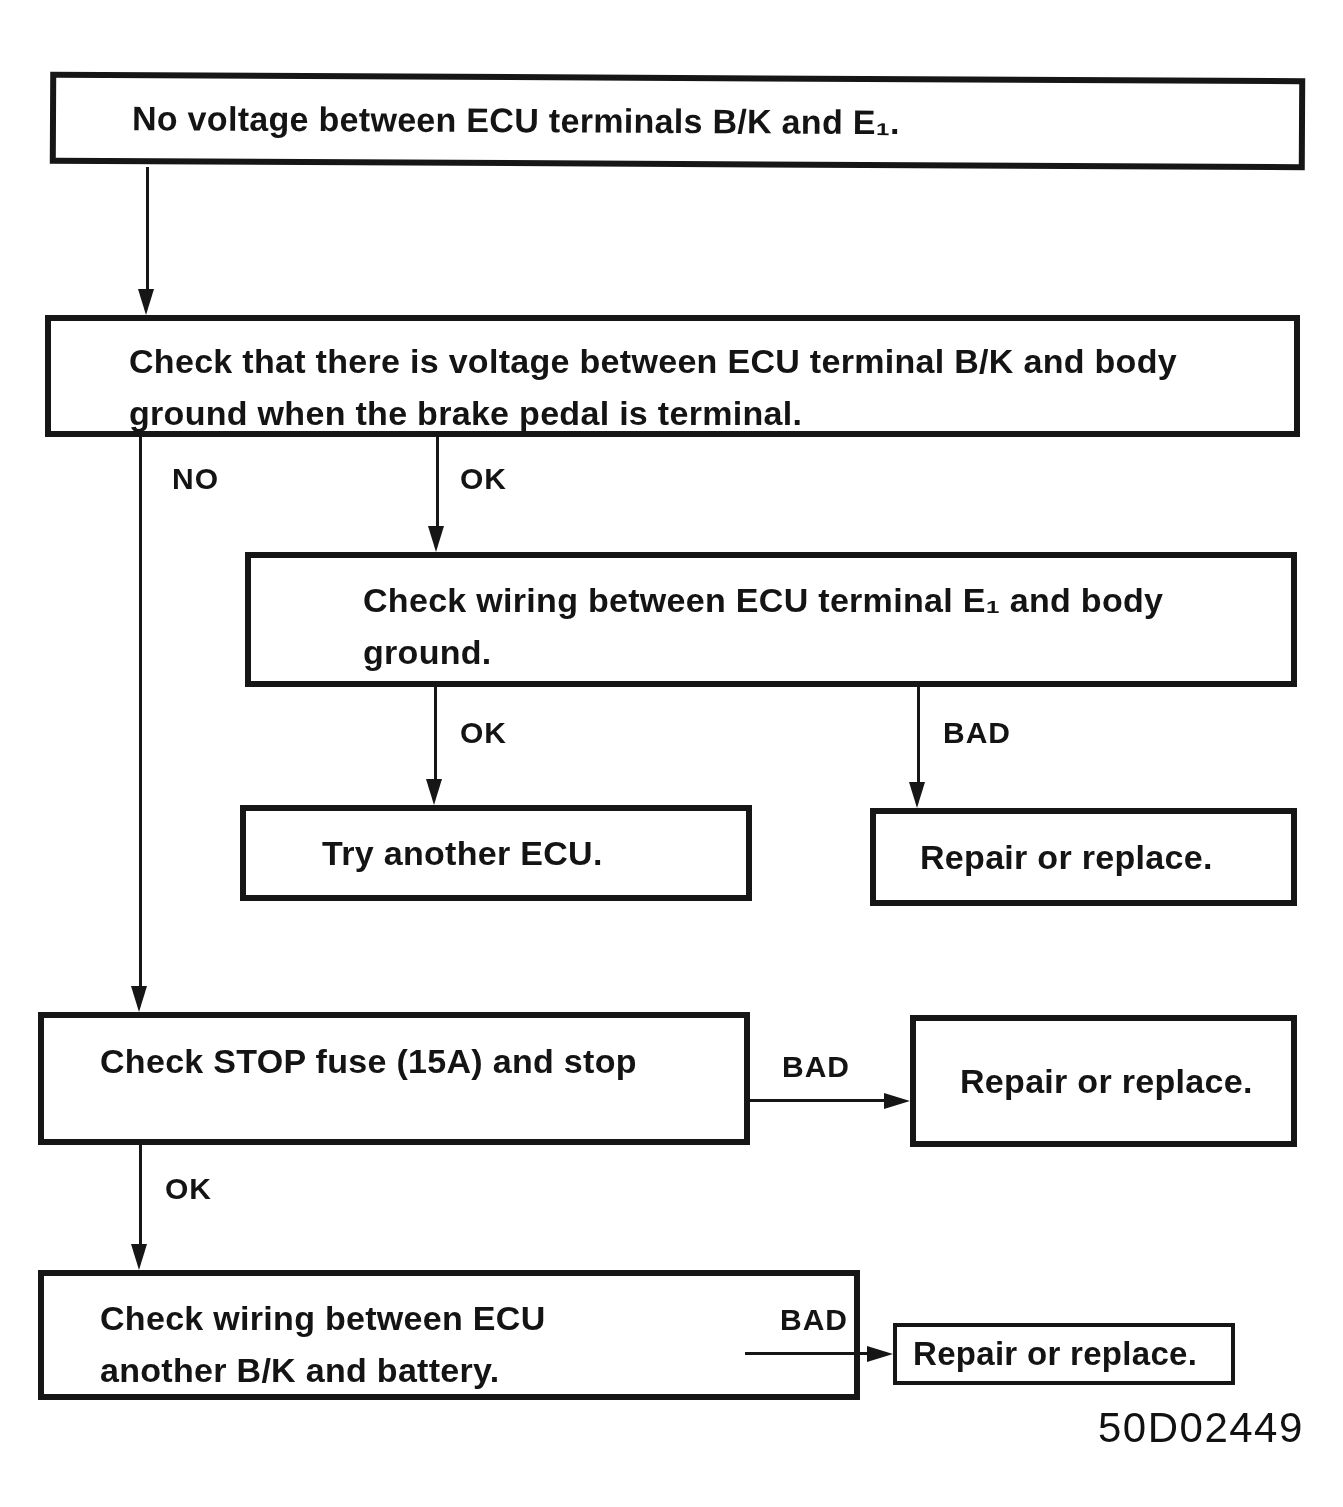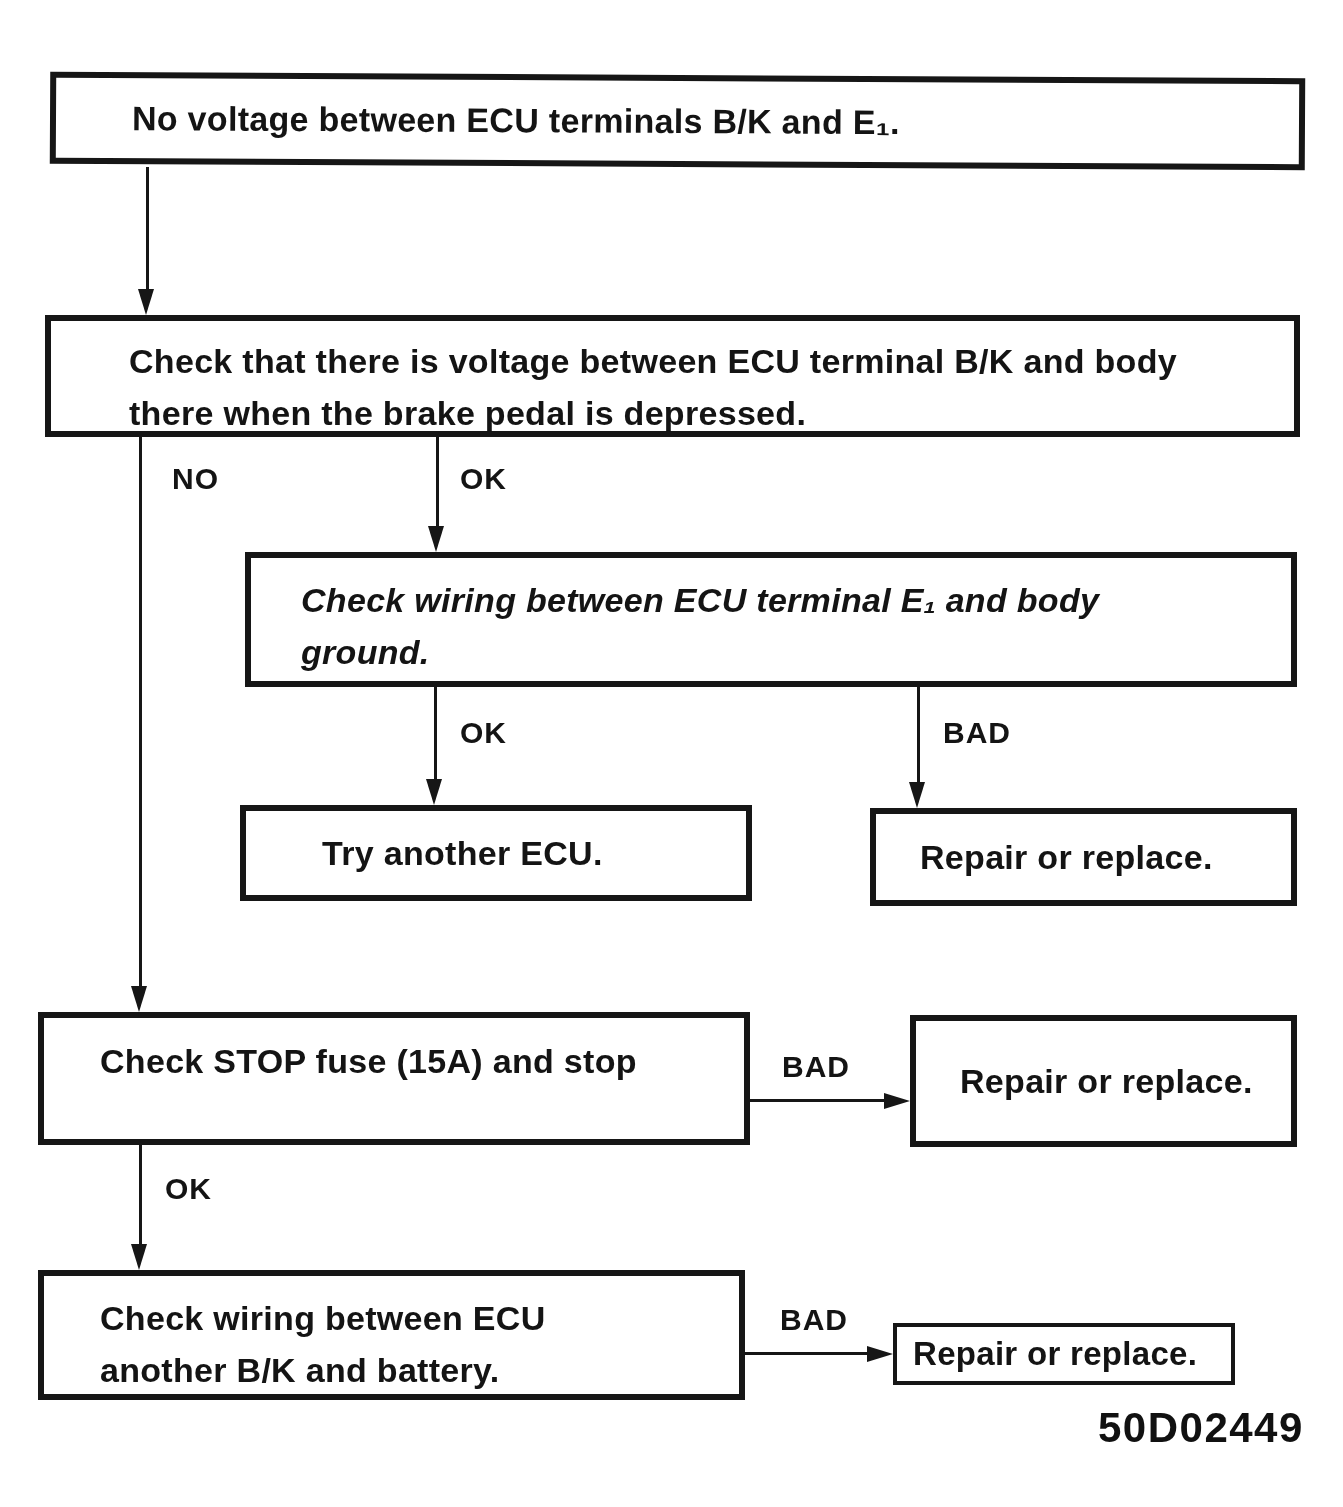--- a/index.html
+++ b/index.html
@@ -42,52 +42,52 @@
   }
   .ah-right {
     position: absolute; width: 0; height: 0;
     border-top: 8px solid transparent;
     border-bottom: 8px solid transparent;
     border-left: 26px solid #161616;
   }
   .code {
     position: absolute;
     font-size: 42px;
-    font-weight: 700;
+    font-weight: 400;
     letter-spacing: 1.5px;
     color: #111111;
     white-space: nowrap;
   }
 </style>
 </head>
 <body>
 
 <div class="page">
 
   <div class="node single" style="left:50px; top:75px; width:1255px; height:92px; padding-left:76px; transform:rotate(0.3deg);">
     <div class="ln">No voltage between ECU terminals B/K and E₁.</div>
   </div>
 
   <div class="vline" style="left:146px; top:167px; height:124px;"></div>
   <div class="ah-down" style="left:138px; top:289px;"></div>
 
   <div class="node" style="left:45px; top:315px; width:1255px; height:122px; padding:14px 18px 0 78px; line-height:52px;">
     <div class="ln">Check that there is voltage between ECU terminal B/K and body</div>
-    <div class="ln">there when the brake pedal is depressed.</div>
+    <div class="ln">ground when the brake pedal is terminal.</div>
   </div>
 
   <div class="vline" style="left:139px; top:437px; height:549px;"></div>
   <div class="ah-down" style="left:131px; top:986px;"></div>
   <div class="lbl" style="left:172px; top:462px;">NO</div>
 
   <div class="vline" style="left:436px; top:437px; height:89px;"></div>
   <div class="ah-down" style="left:428px; top:526px;"></div>
   <div class="lbl" style="left:460px; top:462px;">OK</div>
 
-  <div class="node" style="left:245px; top:552px; width:1052px; height:135px; padding:16px 20px 0 50px; line-height:52px;font-style:italic;">
+  <div class="node" style="left:245px; top:552px; width:1052px; height:135px; padding:16px 20px 0 112px; line-height:52px;">
     <div class="ln">Check wiring between ECU terminal E₁ and body</div>
     <div class="ln">ground.</div>
   </div>
 
   <div class="vline" style="left:434px; top:687px; height:92px;"></div>
   <div class="ah-down" style="left:426px; top:779px;"></div>
   <div class="lbl" style="left:460px; top:716px;">OK</div>
 
   <div class="vline" style="left:917px; top:687px; height:95px;"></div>
   <div class="ah-down" style="left:909px; top:782px;"></div>
@@ -110,21 +110,21 @@
   <div class="lbl" style="left:782px; top:1050px;">BAD</div>
 
   <div class="node single" style="left:910px; top:1015px; width:387px; height:132px; padding-left:44px;">
     <div class="ln">Repair or replace.</div>
   </div>
 
   <div class="vline" style="left:139px; top:1145px; height:99px;"></div>
   <div class="ah-down" style="left:131px; top:1244px;"></div>
   <div class="lbl" style="left:165px; top:1172px;">OK</div>
 
-  <div class="node" style="left:38px; top:1270px; width:707px; height:130px; padding:16px 10px 12px 56px; line-height:52px;">
+  <div class="node" style="left:38px; top:1270px; width:822px; height:130px; padding:16px 10px 12px 56px; line-height:52px;">
     <div class="ln">Check wiring between ECU</div>
     <div class="ln">another B/K and battery.</div>
   </div>
 
   <div class="hline" style="left:745px; top:1352px; width:124px;"></div>
   <div class="ah-right" style="left:867px; top:1346px;"></div>
   <div class="lbl" style="left:780px; top:1303px;">BAD</div>
 
   <div class="node single" style="left:893px; top:1323px; width:342px; height:62px; border-width:4px; padding-left:16px; font-size:33px;">
     <div class="ln">Repair or replace.</div>

